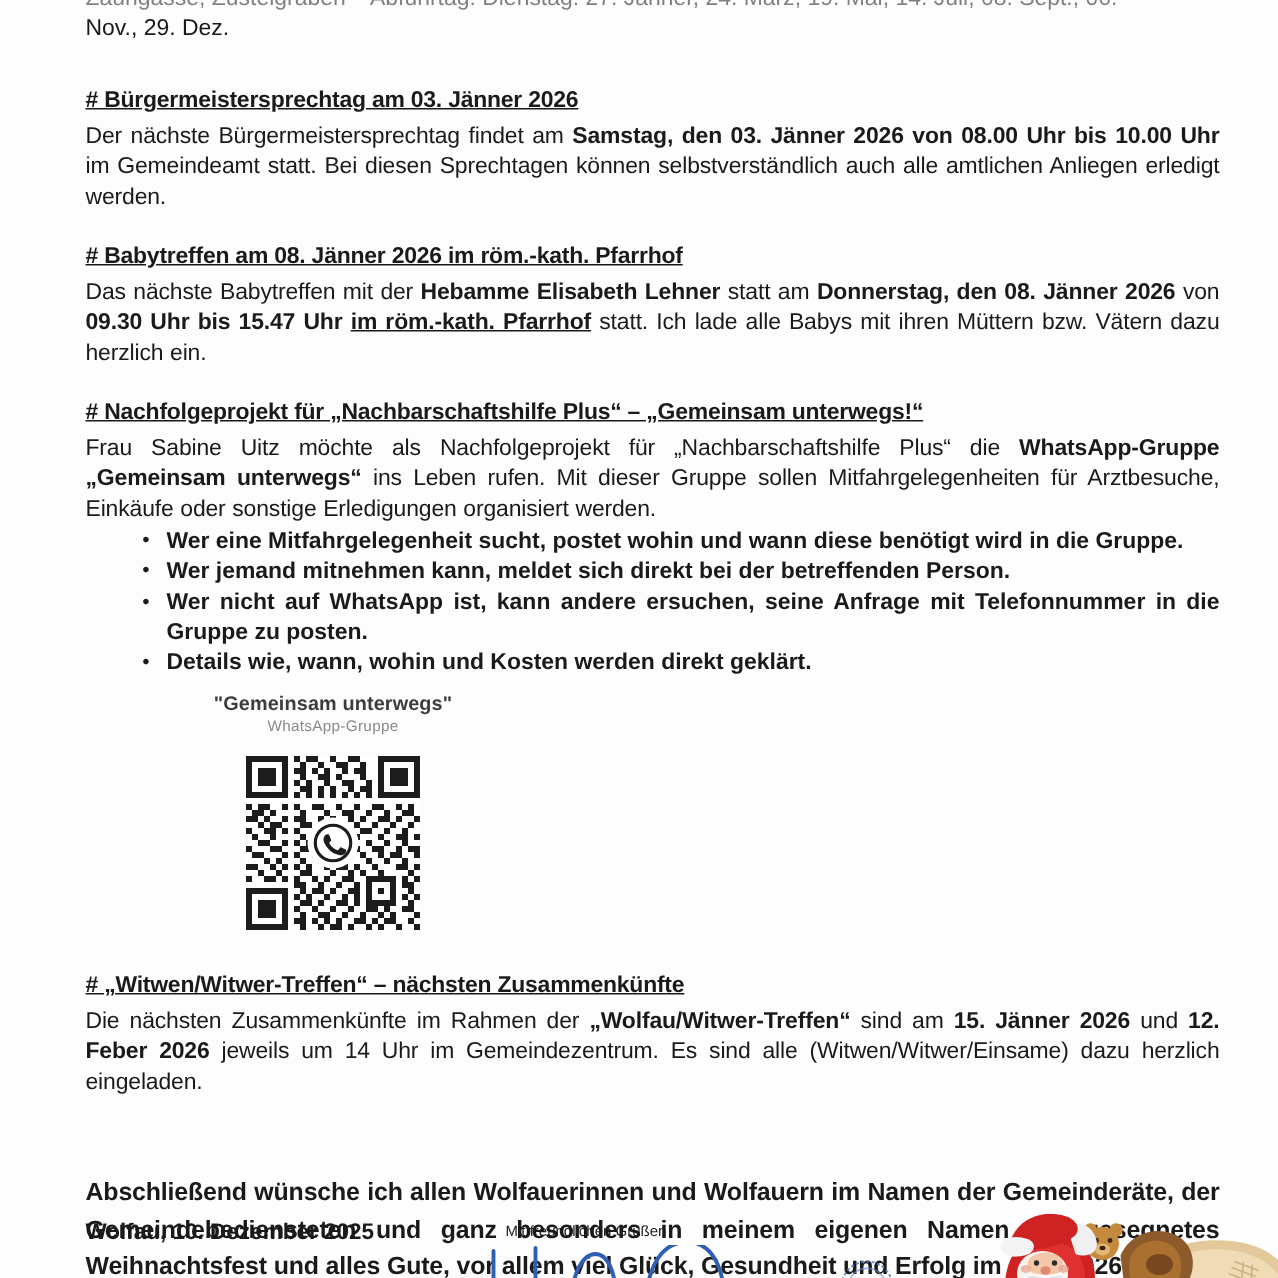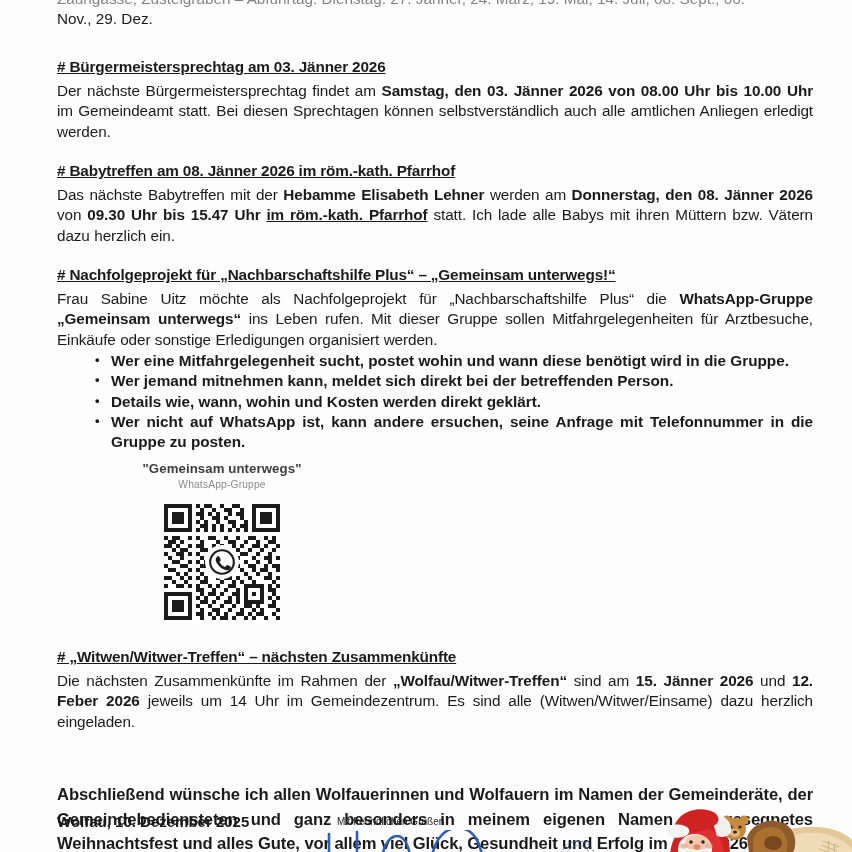--- a/index.html
+++ b/index.html
@@ -228,36 +228,36 @@
       </div>
       <p class="para"><span>Der nächste Bürgermeistersprechtag findet am </span><b>Samstag, den 03. Jänner 2026 von 08.00 Uhr bis 10.00 Uhr</b><span> im Gemeindeamt statt. Bei diesen Sprechtagen können selbstverständlich auch alle amtlichen Anliegen erledigt werden.</span></p>
     </div>
 
     <div class="spacer-md"></div>
 
     <div class="section">
       <div class="heading-row">
         <span class="heading"># Babytreffen am 08. Jänner 2026 im röm.-kath. Pfarrhof</span>
       </div>
-      <p class="para"><span>Das nächste Babytreffen mit der </span><b>Hebamme Elisabeth Lehner</b><span> werden am </span><b>Donnerstag, den 08. Jänner 2026</b><span> von </span><b>09.30 Uhr bis 15.47 Uhr </b><b class="u">im röm.-kath. Pfarrhof</b><span> statt. Ich lade alle Babys mit ihren Müttern bzw. Vätern dazu herzlich ein.</span></p>
+      <p class="para"><span>Das nächste Babytreffen mit der </span><b>Hebamme Elisabeth Lehner</b><span> statt am </span><b>Donnerstag, den 08. Jänner 2026</b><span> von </span><b>09.30 Uhr bis 15.47 Uhr </b><b class="u">im röm.-kath. Pfarrhof</b><span> statt. Ich lade alle Babys mit ihren Müttern bzw. Vätern dazu herzlich ein.</span></p>
     </div>
 
     <div class="spacer-md"></div>
 
     <div class="section">
       <div class="heading-row">
         <span class="heading"># Nachfolgeprojekt für „Nachbarschaftshilfe Plus“ – „Gemeinsam unterwegs!“</span>
       </div>
       <p class="para"><span>Frau Sabine Uitz möchte als Nachfolgeprojekt für „Nachbarschaftshilfe Plus“ die </span><b>WhatsApp-Gruppe „Gemeinsam unterwegs“</b><span> ins Leben rufen. Mit dieser Gruppe sollen Mitfahrgelegenheiten für Arztbesuche, Einkäufe oder sonstige Erledigungen organisiert werden.</span></p>
 
       <ul class="bullets">
         <li>Wer eine Mitfahrgelegenheit sucht, postet wohin und wann  diese benötigt wird in die Gruppe.</li>
         <li>Wer jemand mitnehmen kann, meldet sich direkt bei der betreffenden Person.</li>
+        <li>Wer nicht auf WhatsApp ist, kann andere ersuchen, seine Anfrage mit Telefonnummer in die Gruppe zu posten.</li>
         <li>Details wie, wann, wohin und Kosten werden direkt geklärt.</li>
-        <li>Wer nicht auf WhatsApp ist, kann andere ersuchen, seine Anfrage mit Telefonnummer in die Gruppe zu posten.</li>
       </ul>
 
       <div class="qr-block">
         <div class="qr-title">"Gemeinsam unterwegs"</div>
         <div class="qr-sub">WhatsApp-Gruppe</div>
         <div class="qr-img-wrap">
           <div class="qr-code">
             <svg width="116" height="116" viewBox="0 0 29 29" shape-rendering="crispEdges">
               <rect width="29" height="29" fill="#ffffff"></rect>
               <g fill="#1c1c1c">

